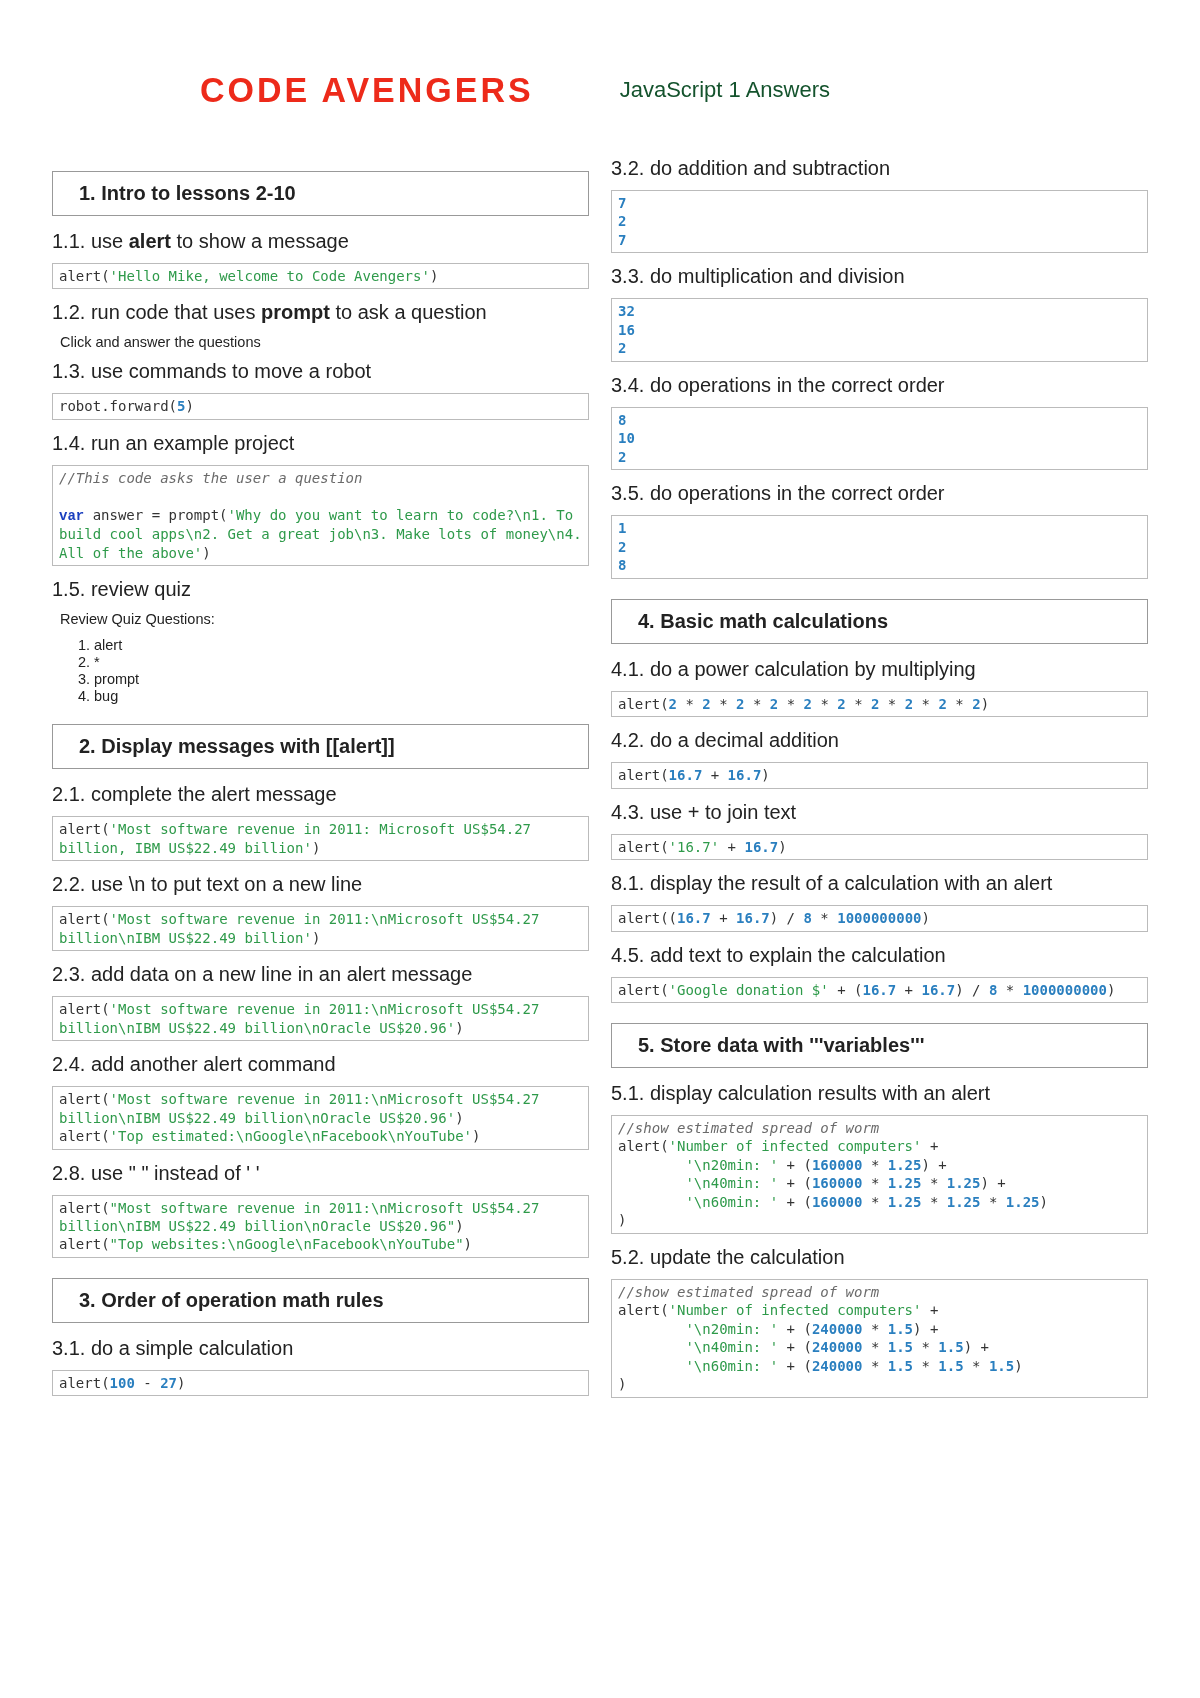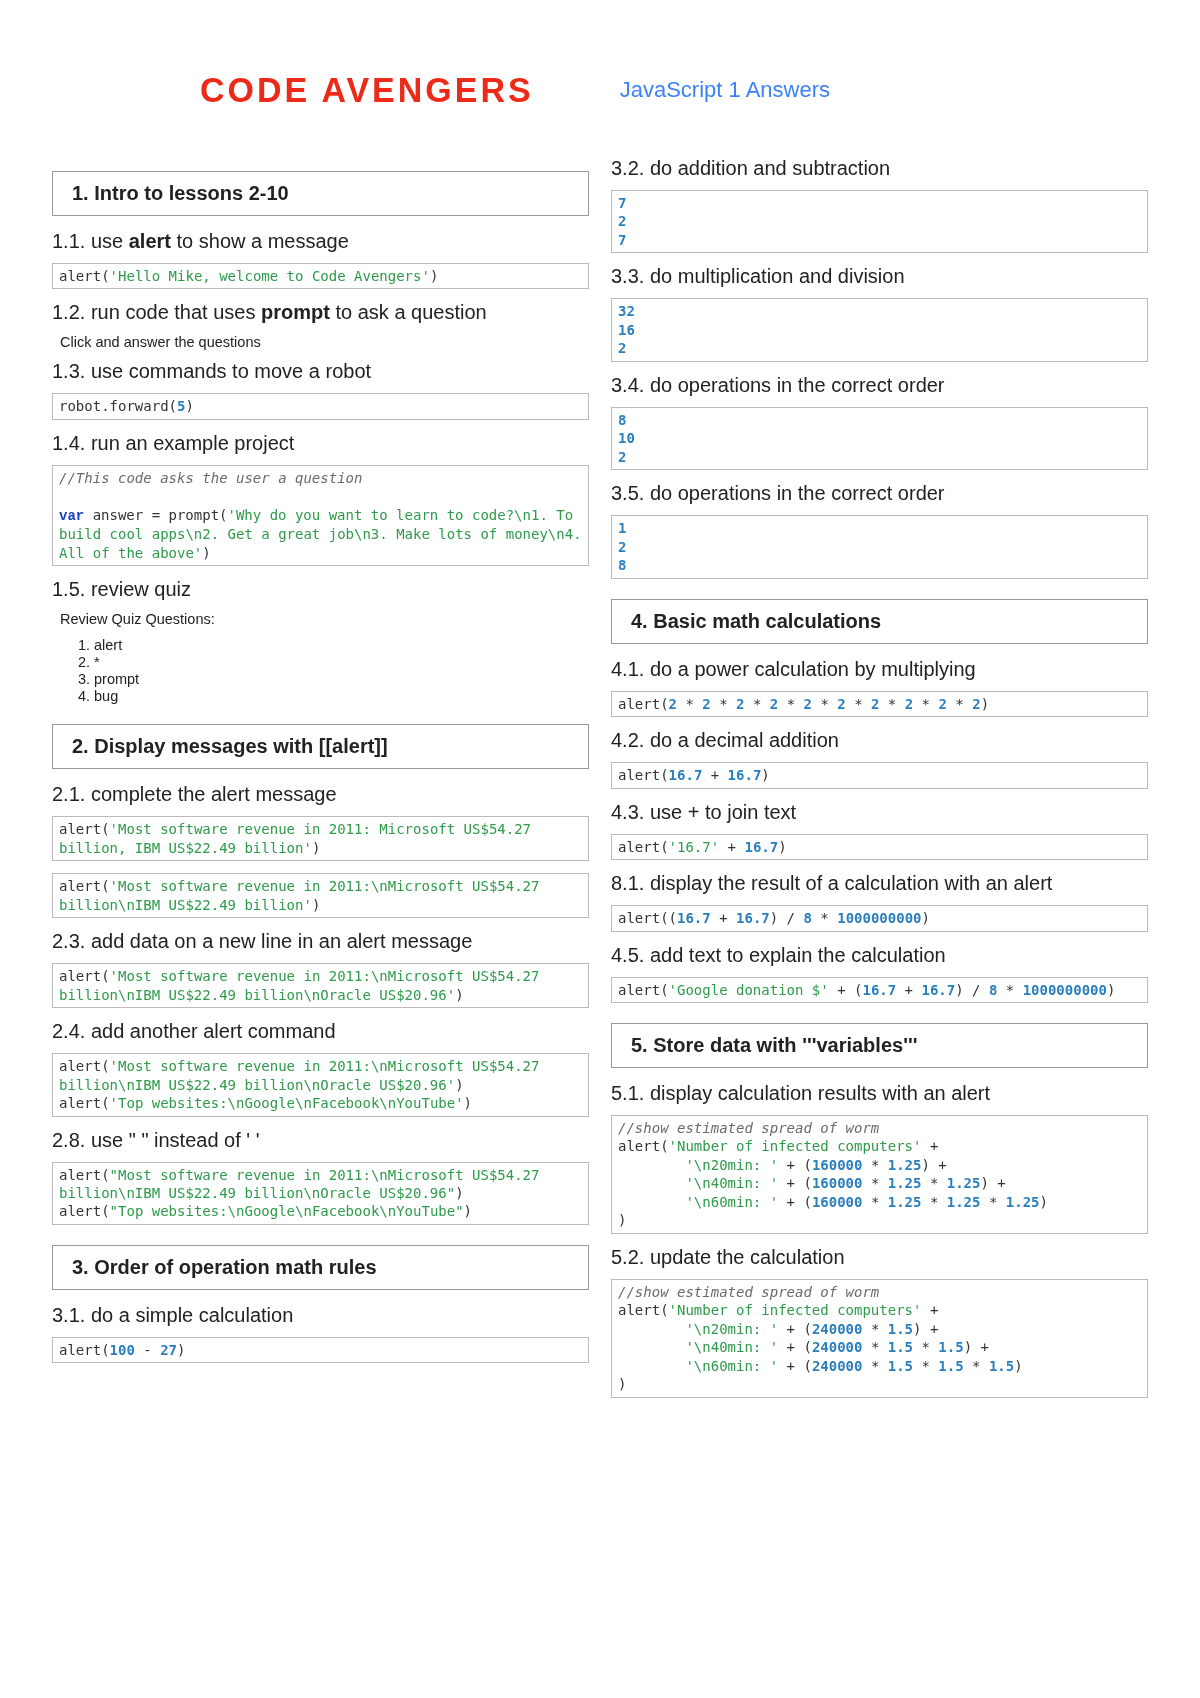--- a/index.html
+++ b/index.html
@@ -31,30 +31,30 @@
   .brand{
     font-family:Impact,"Arial Black",sans-serif;
     font-size:34px;
     font-weight:900;
     letter-spacing:3px;
     color:var(--red);
     transform:scaleY(1.05);
   }
   .doc-title{
     font-size:22px;
-    color:#3b82f6;
+    color:#14532d;
   }
   .cols{
     display:flex;
     gap:22px;
   }
   .col{flex:1;min-width:0;}
   .section-head{
     border:1px solid var(--border);
-    padding:10px 19px;
+    padding:10px 26px;
     font-size:20px;
     font-weight:700;
     margin:20px 0 14px 0;
   }
   .sub{
     font-size:20px;
     margin:10px 0 10px 0;
   }
   .plain{
     font-size:14.5px;
@@ -141,34 +141,38 @@
     </ol>
 
     <div class="section-head">2. Display messages with [[alert]]</div>
 
     <div class="sub">
       <span>2.1.</span>
       <span>complete the alert message</span>
     </div>
     <div class="code"><span class="fn">alert</span>(<span class="s">'Most software revenue in 2011: Microsoft US$54.27 billion, IBM US$22.49 billion'</span><span>)</span></div>
 
+    <div class="sub">
+      <span>2.2.</span>
+      <span>use \n to put text on a new line</span>
+    </div>
     <div class="code"><span class="fn">alert</span>(<span class="s">'Most software revenue in 2011:\nMicrosoft US$54.27 billion\nIBM US$22.49 billion'</span><span>)</span></div>
 
     <div class="sub">
       <span>2.3.</span>
       <span>add data on a new line in an alert message</span>
     </div>
     <div class="code"><span class="fn">alert</span>(<span class="s">'Most software revenue in 2011:\nMicrosoft US$54.27 billion\nIBM US$22.49 billion\nOracle US$20.96'</span><span>)</span></div>
 
     <div class="sub">
       <span>2.4.</span>
       <span>add another alert command</span>
     </div>
     <div class="code"><span class="fn">alert</span>(<span class="s">'Most software revenue in 2011:\nMicrosoft US$54.27 billion\nIBM US$22.49 billion\nOracle US$20.96'</span><span>)</span>
-<span class="fn">alert</span>(<span class="s">'Top websites:\nGoogle\nFacebook\nYouTube'</span><span>)</span></div>
+<span class="fn">alert</span>(<span class="s">'Top estimated:\nGoogle\nFacebook\nYouTube'</span><span>)</span></div>
 
     <div class="sub">
       <span>2.8.</span>
       <span>use "  " instead of '  '</span>
     </div>
     <div class="code"><span class="fn">alert</span>(<span class="s">"Most software revenue in 2011:\nMicrosoft US$54.27 billion\nIBM US$22.49 billion\nOracle US$20.96"</span><span>)</span>
 <span class="fn">alert</span>(<span class="s">"Top websites:\nGoogle\nFacebook\nYouTube"</span><span>)</span></div>
 
     <div class="section-head">3. Order of operation math rules</div>
 

